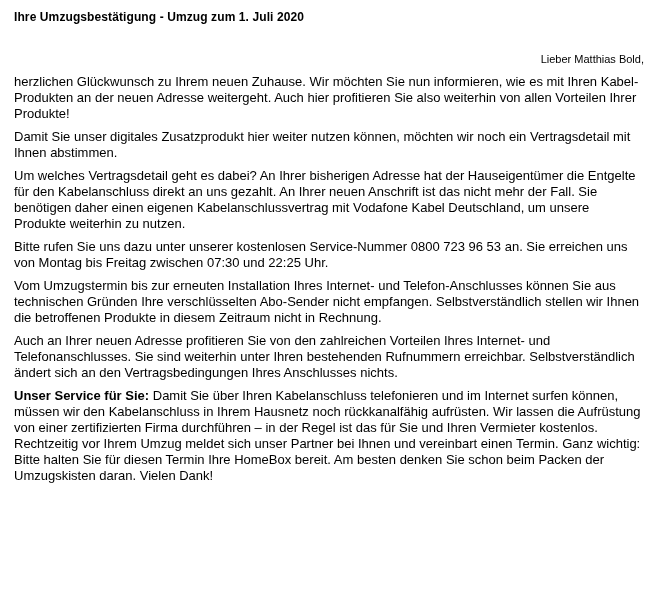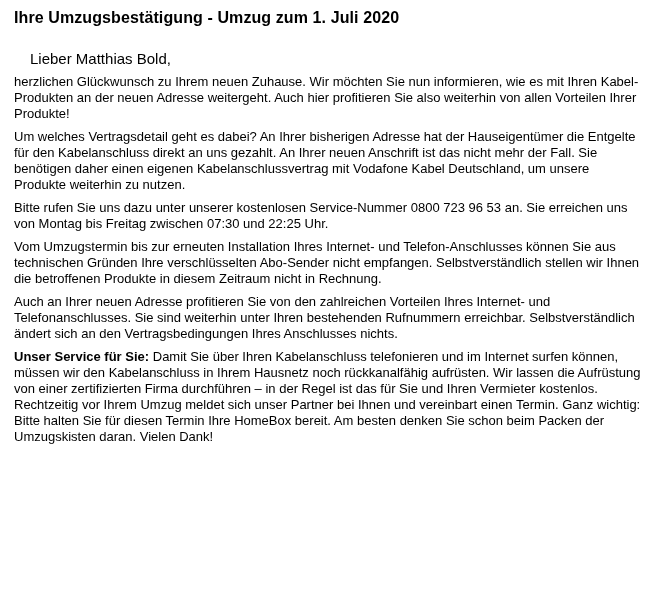--- a/index.html
+++ b/index.html
@@ -14,30 +14,31 @@
     font-family: "Liberation Sans", "DejaVu Sans", sans-serif;
     color: #000000;
   }
   .page {
     box-sizing: border-box;
     width: 656px;
     height: 593px;
     padding: 8px 12px 0 14px;
   }
   .doc-title {
-    font-size: 16px;
+    font-size: 12px;
     font-weight: bold;
     line-height: 19px;
     margin: 0 0 24px 0;
     letter-spacing: 0.1px;
   }
   .greeting {
-    font-size: 15px;
+    font-size: 11px;
     line-height: 16px;
-    margin: 0 0 7px 16px;
+    margin: 0 0 7px 0;
+    text-align: right;
   }
   .para {
     font-size: 13px;
     line-height: 16px;
     margin: 0 0 7px 0;
   }
   .section-heading {
     font-size: 13px;
     font-weight: bold;
     line-height: 16px;
@@ -53,20 +54,21 @@
 <div class="page">
 
   <h1 class="doc-title">Ihre Umzugsbestätigung - Umzug zum 1. Juli 2020</h1>
 
   <p class="greeting">Lieber Matthias Bold,</p>
 
   <p class="para">herzlichen Glückwunsch zu Ihrem neuen Zuhause. Wir möchten Sie nun informieren, wie es mit Ihren Kabel-Produkten an der neuen Adresse weitergeht. Auch hier profitieren Sie also weiterhin von allen Vorteilen Ihrer Produkte!</p>
 
 
 
+  <p class="para">Damit Sie unser digitales Zusatzprodukt hier weiter nutzen können, möchten wir noch ein Vertragsdetail mit Ihnen abstimmen.</p>
 
   <p class="para">Um welches Vertragsdetail geht es dabei? An Ihrer bisherigen Adresse hat der Hauseigentümer die Entgelte für den Kabelanschluss direkt an uns gezahlt. An Ihrer neuen Anschrift ist das nicht mehr der Fall. Sie benötigen daher einen eigenen Kabelanschlussvertrag mit Vodafone Kabel Deutschland, um unsere Produkte weiterhin zu nutzen.</p>
 
   <p class="para">Bitte rufen Sie uns dazu unter unserer kostenlosen Service-Nummer 0800 723 96 53 an. Sie erreichen uns von Montag bis Freitag zwischen 07:30 und 22:25 Uhr.</p>
 
 
   <p class="para">Vom Umzugstermin bis zur erneuten Installation Ihres Internet- und Telefon-Anschlusses können Sie aus technischen Gründen Ihre verschlüsselten Abo-Sender nicht empfangen. Selbstverständlich stellen wir Ihnen die betroffenen Produkte in diesem Zeitraum nicht in Rechnung.</p>
 
 
   <p class="para">Auch an Ihrer neuen Adresse profitieren Sie von den zahlreichen Vorteilen Ihres Internet- und Telefonanschlusses. Sie sind weiterhin unter Ihren bestehenden Rufnummern erreichbar. Selbstverständlich ändert sich an den Vertragsbedingungen Ihres Anschlusses nichts.</p>

